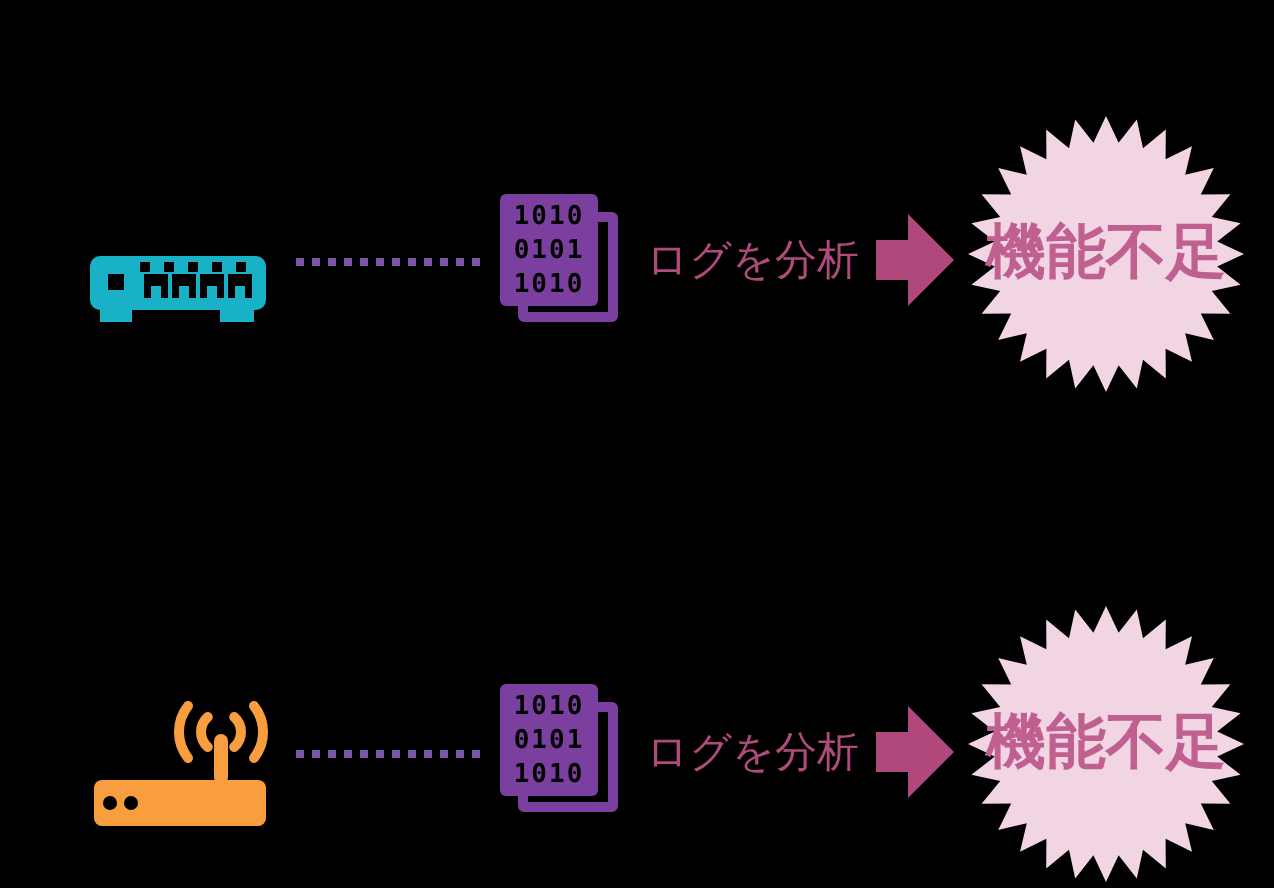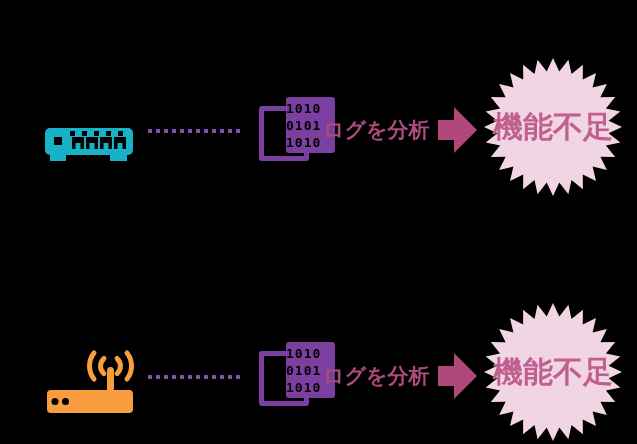--- a/index.html
+++ b/index.html
@@ -25,30 +25,30 @@
   .doc{position:absolute;width:62px;height:66px;}
   .doc-1{left:250px;top:97px;}
   .doc-2{left:250px;top:342px;}
   .doc-back{
     position:absolute;left:9px;top:9px;width:50px;height:55px;
     border:5px solid #7b3fa0;border-radius:3px;box-sizing:border-box;
   }
   .doc-front{
     position:absolute;left:0;top:0;width:49px;height:56px;
     background:#7b3fa0;border-radius:3px;
-    display:flex;flex-direction:column;justify-content:center;align-items:flex-start;margin-left:36px;
+    display:flex;flex-direction:column;justify-content:center;align-items:center;
   }
   .bin{
     color:#000;font-family:"DejaVu Sans Mono",monospace;font-weight:bold;
     font-size:13px;line-height:17px;letter-spacing:1px;
   }
 
   
   .action{
-    position:absolute;color:#ae4a7c;font-size:21px;font-weight:bold;
+    position:absolute;color:#ae4a7c;font-size:21px;font-weight:normal;
     white-space:nowrap;line-height:25px;
   }
   .action-1{left:323px;top:118px;}
   .action-2{left:323px;top:364px;}
 
   
   .arrow{position:absolute;width:39px;height:46px;}
   .arrow-1{left:438px;top:107px;}
   .arrow-2{left:438px;top:353px;}
   .arrow .shaft{position:absolute;left:0;top:13px;width:17px;height:20px;background:#b0487c;}

